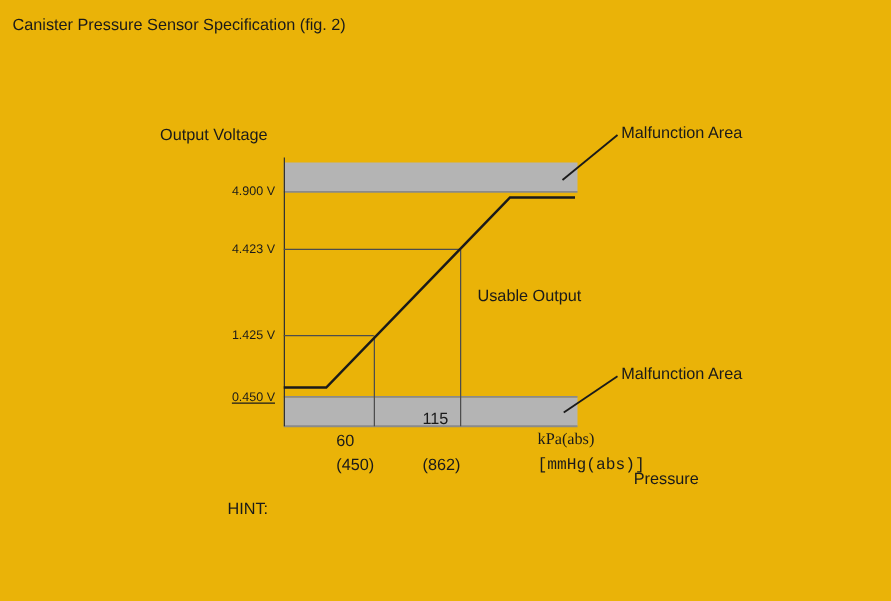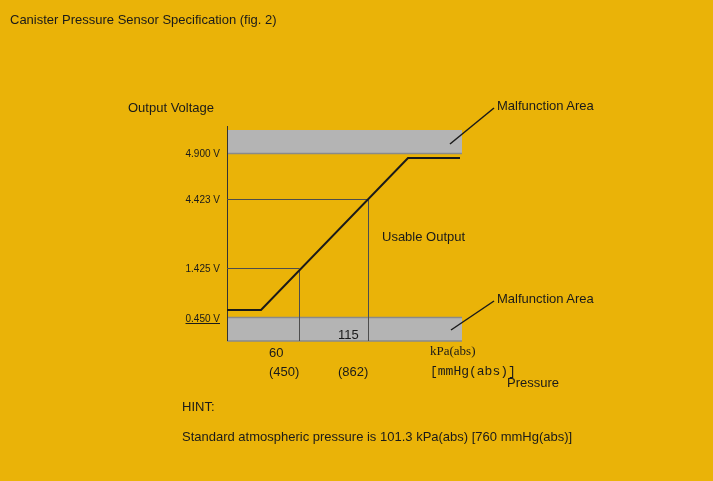--- a/index.html
+++ b/index.html
@@ -90,15 +90,14 @@
   <div class="xtick" style="left:338px; top:364px;">(862)</div>
 
   <div class="lbl" style="left:430px; top:343px;font-family:Liberation Serif, serif;">kPa(abs)</div>
   <div class="lbl" style="left:430px; top:364px;font-family:Liberation Mono, monospace;">[mmHg(abs)]</div>
 
   <div class="lbl" style="left:497px; top:98px;">Malfunction Area</div>
   <div class="lbl" style="left:497px; top:291px;">Malfunction Area</div>
   <div class="lbl" style="left:382px; top:229px;">Usable Output</div>
 
   <div class="lbl" style="left:182px; top:399px;text-align:center;">HINT:</div>
-  <div class="lbl" style="left:182px; top:429px;">Standard atmospheric pressure is 101.3 kPa(abs) [760 mmHg(abs)]</div>
 
 </div>
 
 </body></html>

